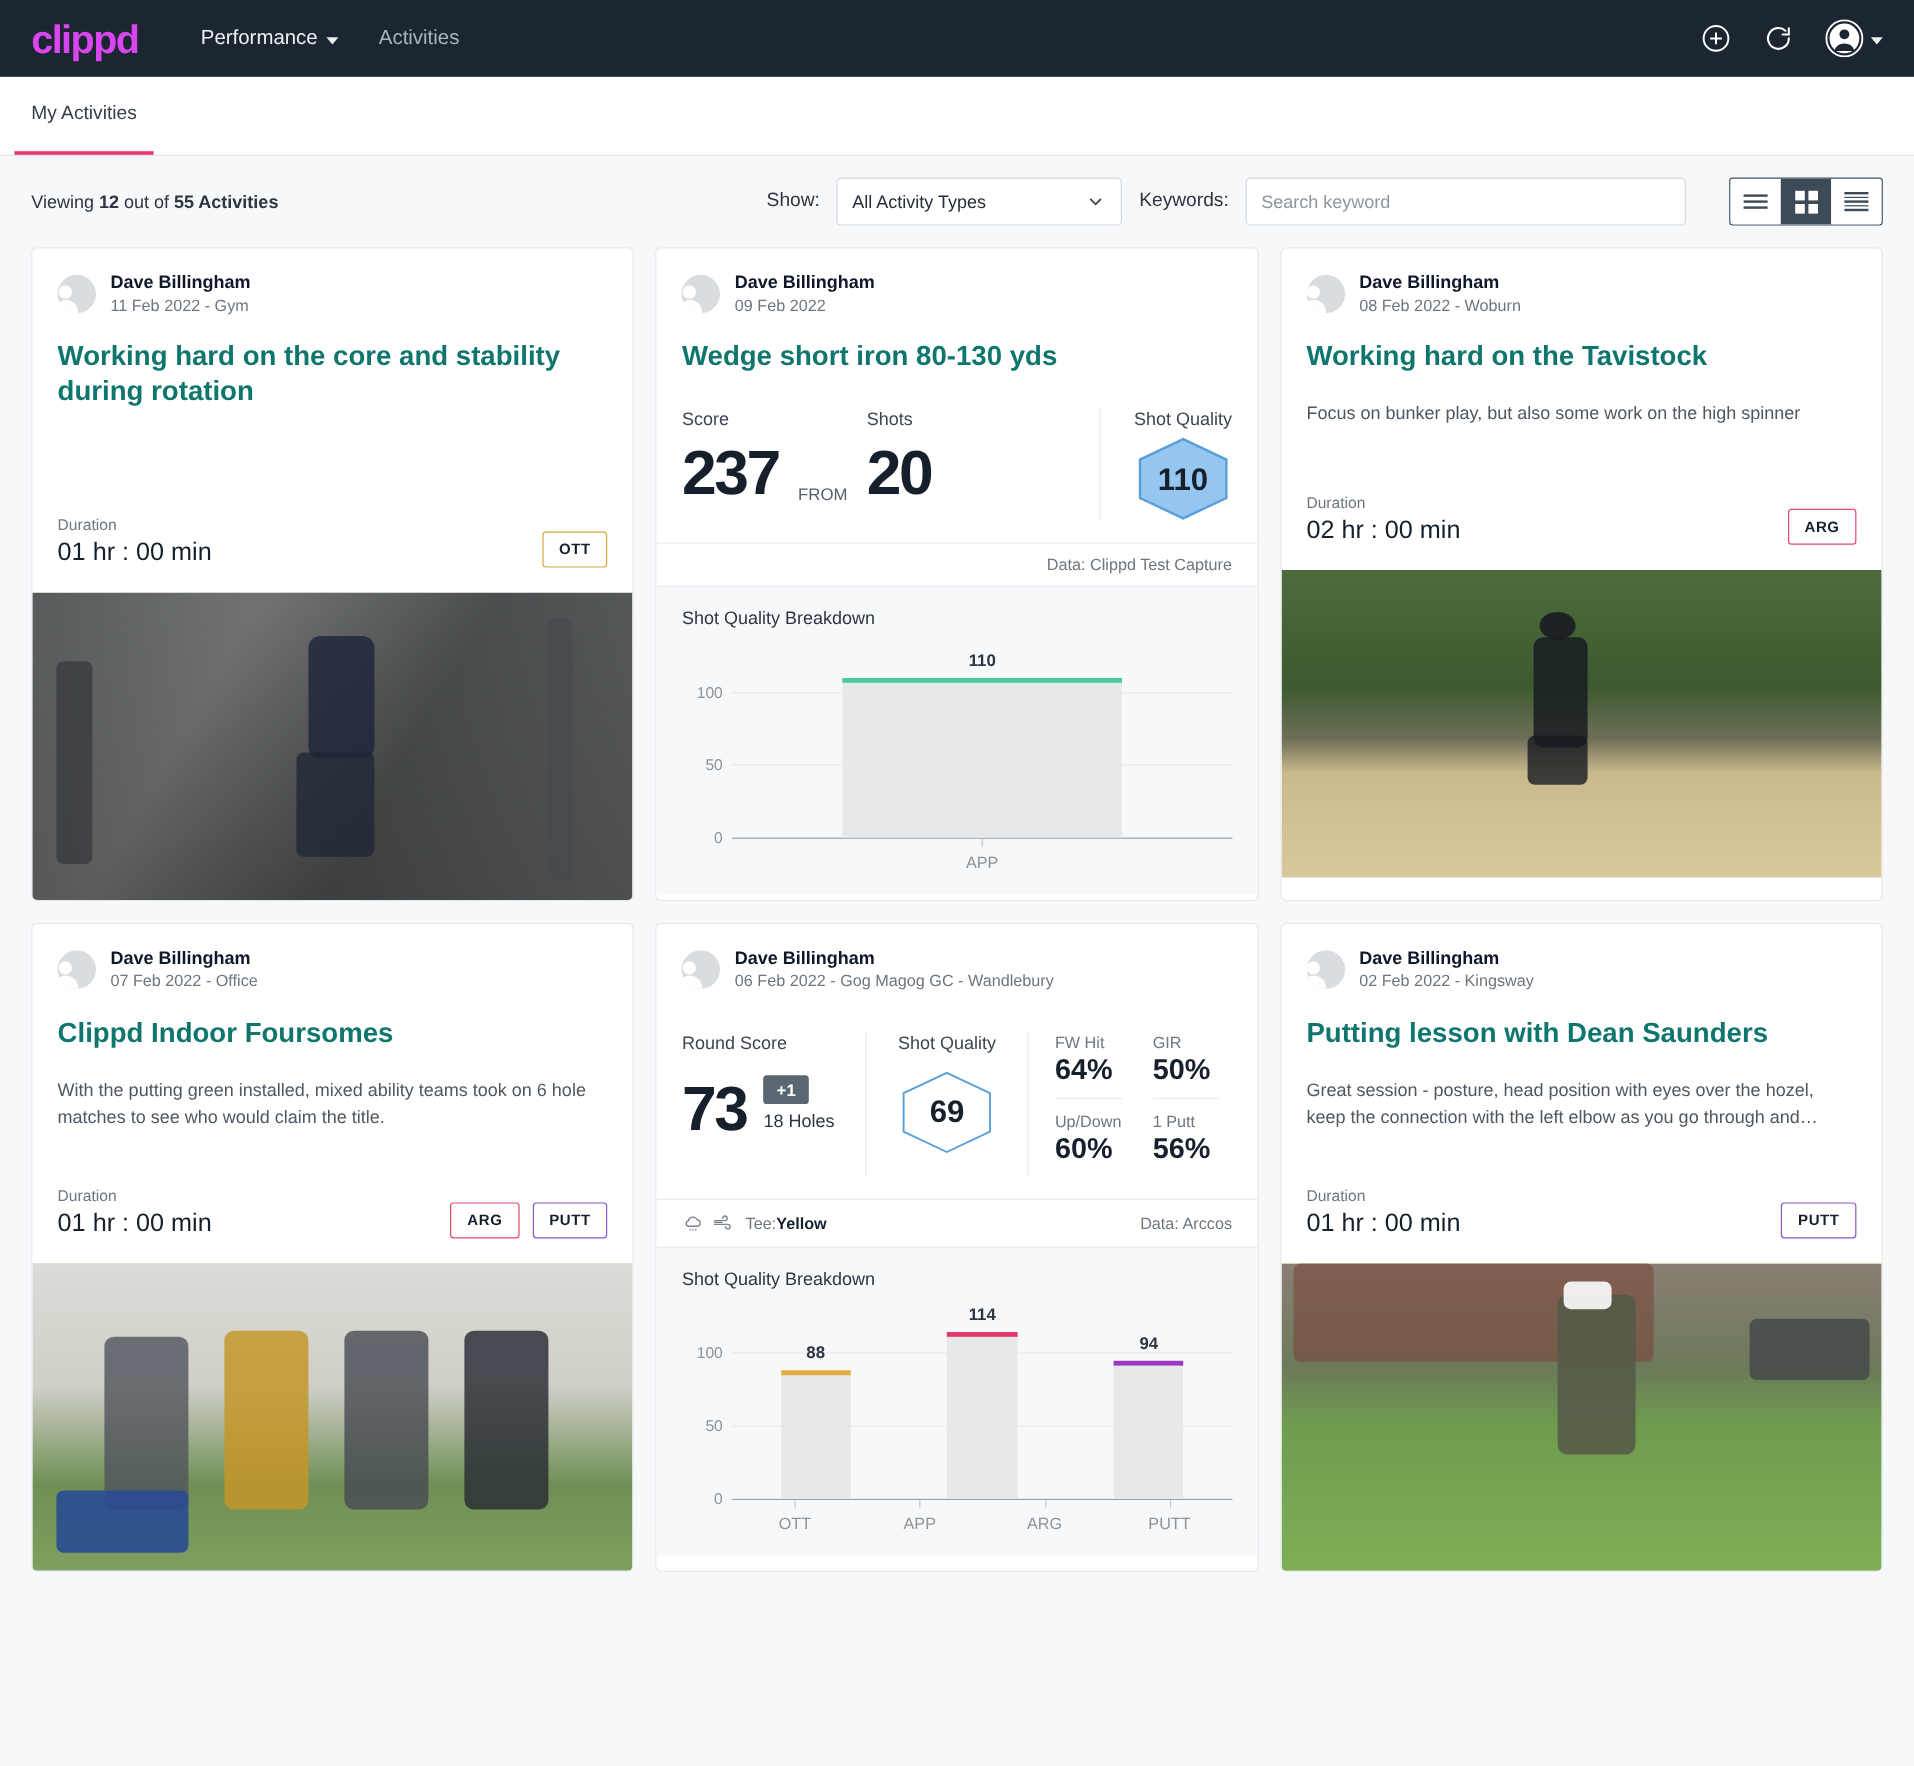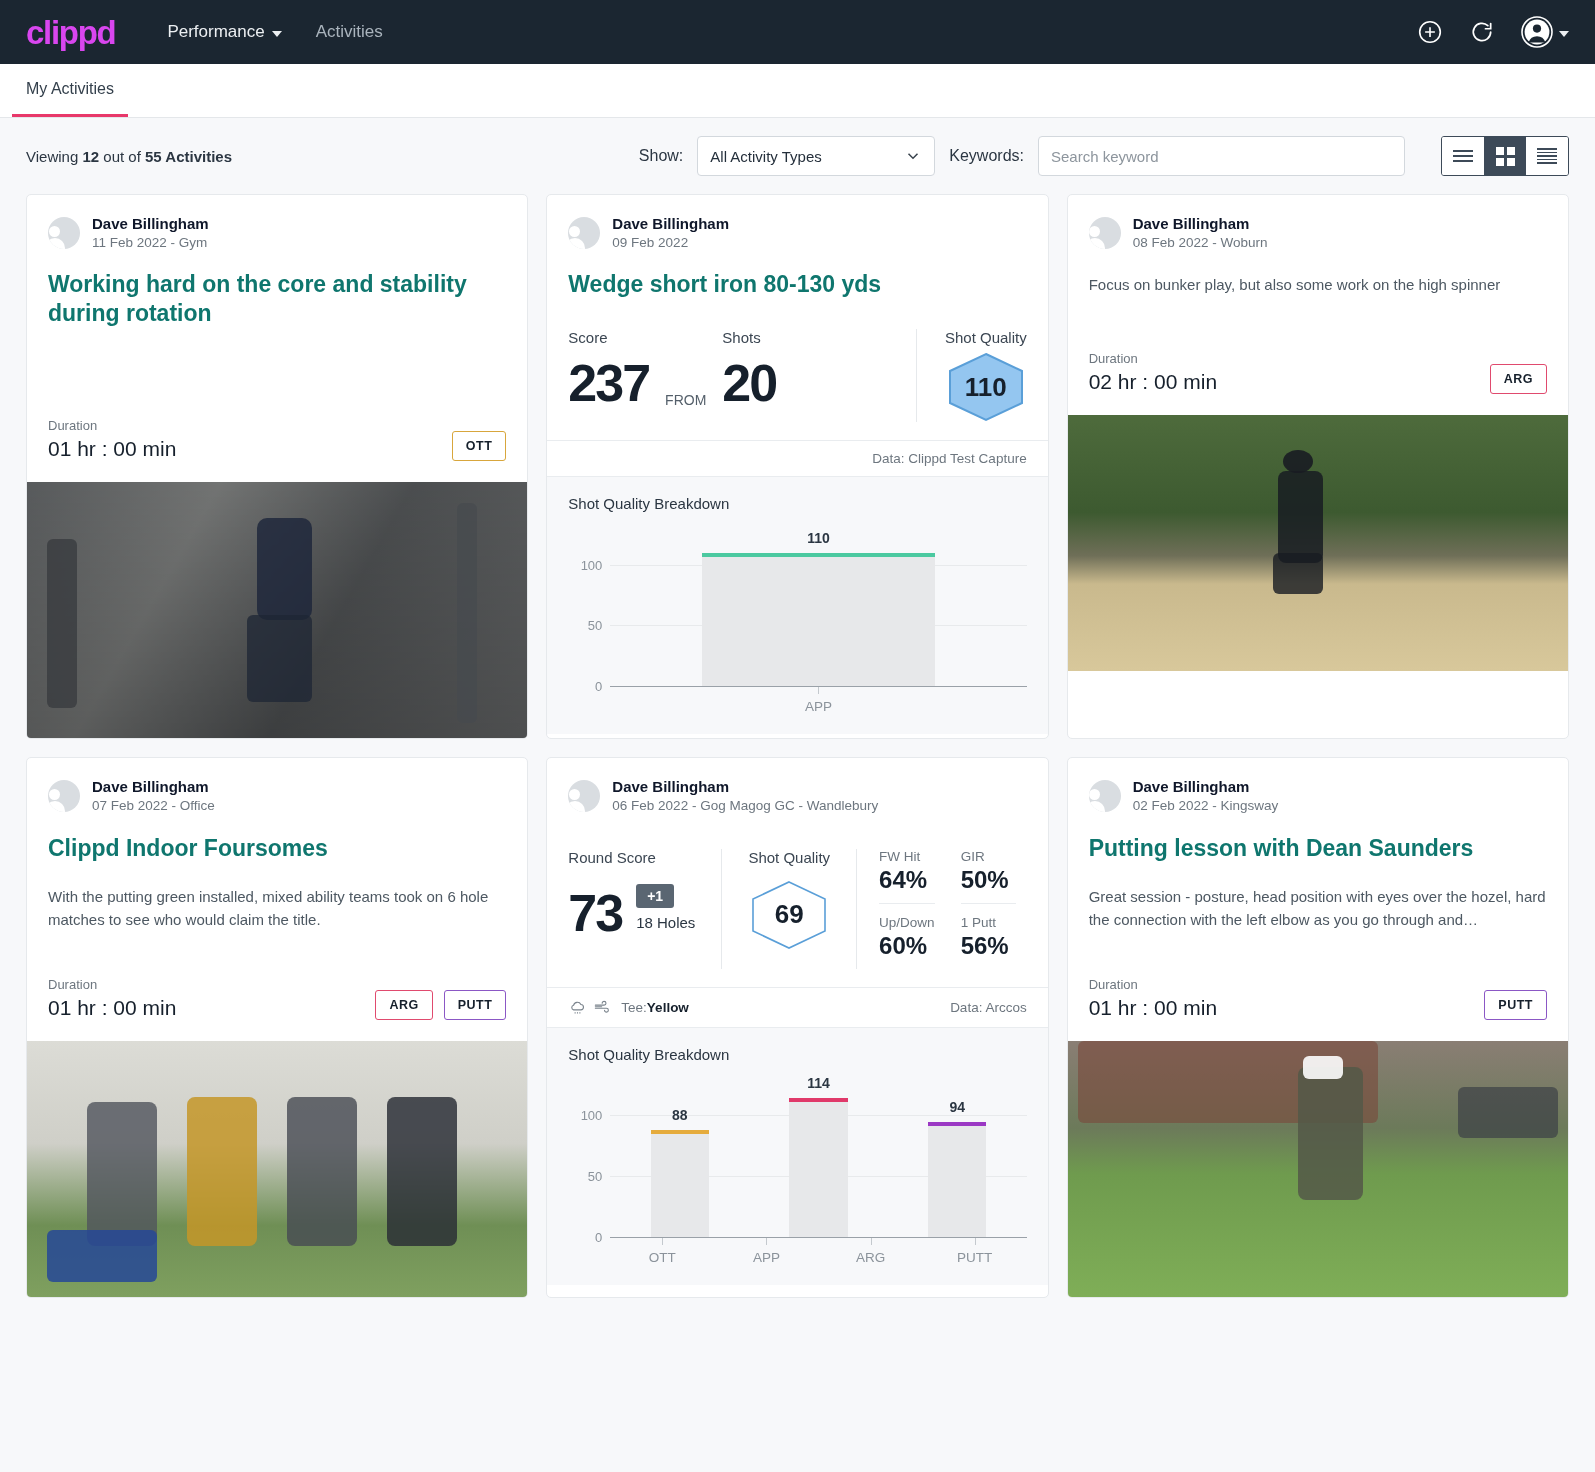--- a/index.html
+++ b/index.html
@@ -50,21 +50,21 @@
     margin-left: auto;
     display: flex;
     align-items: center;
     gap: 26px;
   }
   .icon-btn { cursor: pointer; display: flex; align-items: center; color: #fff; }
   .avatar-wrap { display: flex; align-items: center; gap: 6px; cursor: pointer; }
 
   
   .tabstrip {
-    height: 54px;
+    height: 66px;
     background: #fff;
     border-bottom: 1px solid #e4e7ea;
     display: flex;
     align-items: stretch;
     padding: 0 12px;
   }
   .tab {
     display: flex;
     align-items: center;
     padding: 0 14px;
@@ -460,20 +460,21 @@
       <div class="who">
         <div class="av">
             <i class="head"></i>
             <i class="body"></i>
           </div>
         <div>
           <div class="who-name">Dave Billingham</div>
           <div class="who-sub">08 Feb 2022 - Woburn</div>
         </div>
       </div>
+      <div class="card-title">Working hard on the Tavistock</div>
       <div class="card-desc">Focus on bunker play, but also some work on the high spinner</div>
       <div class="spacer" style="min-height:36px"></div>
       <div class="dur-row">
         <div>
           <div class="dur-label">Duration</div>
           <div class="dur-val">02 hr : 00 min</div>
         </div>
         <div class="tags">
           <span class="tag arg">ARG</span>
         </div>
@@ -637,21 +638,21 @@
         <div class="av">
             <i class="head"></i>
             <i class="body"></i>
           </div>
         <div>
           <div class="who-name">Dave Billingham</div>
           <div class="who-sub">02 Feb 2022 - Kingsway</div>
         </div>
       </div>
       <div class="card-title">Putting lesson with Dean Saunders</div>
-      <div class="card-desc">Great session - posture, head position with eyes over the hozel, hard the connection with the left elbow as you go through and…</div>
+      <div class="card-desc">Great session - posture, head position with eyes over the hozel, keep the connection with the left elbow as you go through and…</div>
       <div class="spacer" style="min-height:28px"></div>
       <div class="dur-row">
         <div>
           <div class="dur-label">Duration</div>
           <div class="dur-val">01 hr : 00 min</div>
         </div>
         <div class="tags">
           <span class="tag putt">PUTT</span>
         </div>
       </div>

